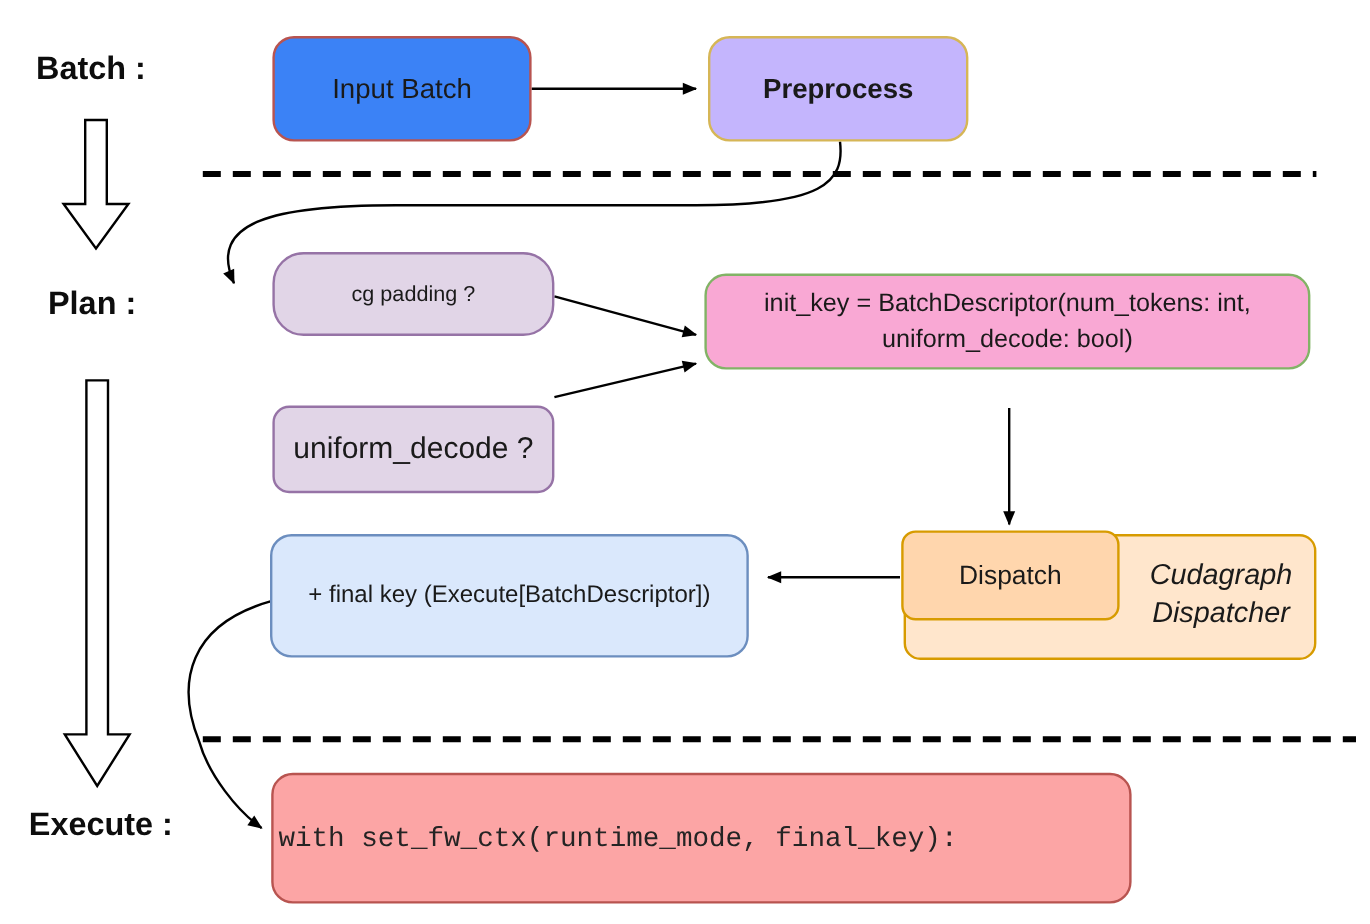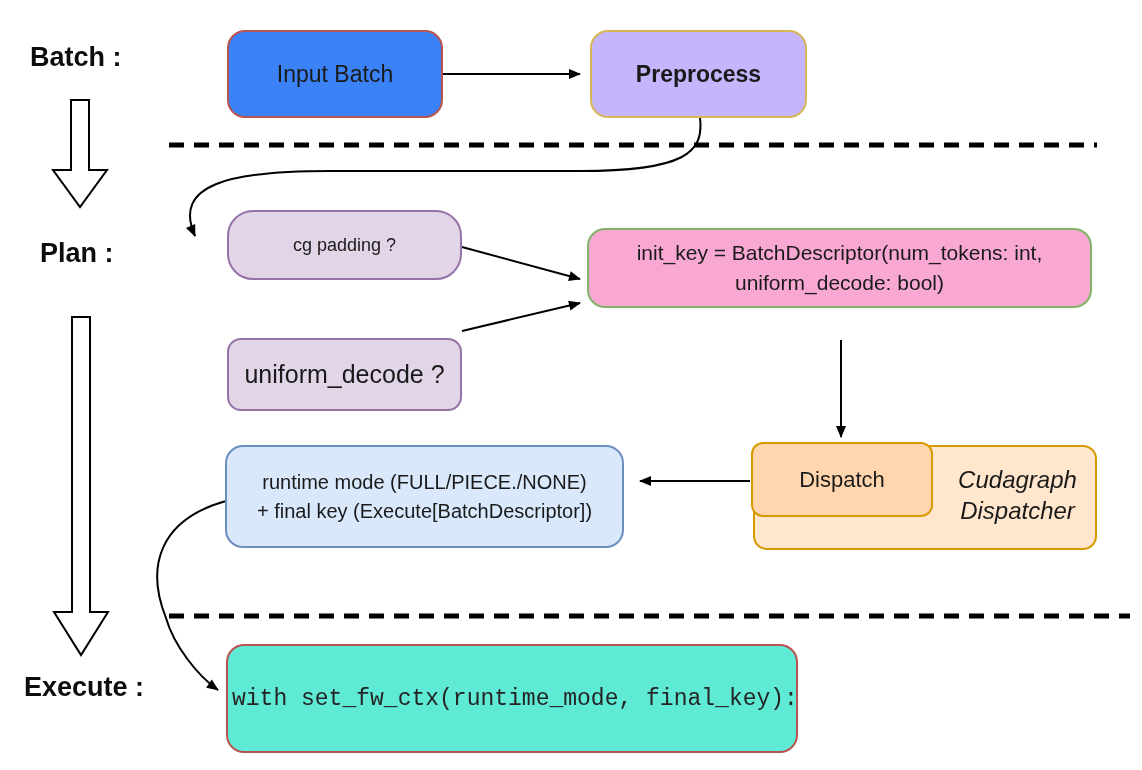--- a/index.html
+++ b/index.html
@@ -39,22 +39,22 @@
   .node-uniform       { left:227px; top:298px; width:235px; height:73px;  background:#e1d5e7; border-color:#9673a6; border-radius:14px; font-size:25px;margin-top:40px; }
   .node-init-key      { left:587px; top:228px; width:505px; height:80px; background:#f9a8d4; border-color:#82b366; border-radius:18px; font-size:21px; line-height:30px; }
   .node-cuda-outer    { left:753px; top:445px; width:344px; height:105px; background:#ffe6cc; border-color:#d79b00; border-radius:14px; }
   .node-dispatch      { left:751px; top:442px; width:182px; height:75px;  background:#ffd6ad; border-color:#d79b00; border-radius:12px; font-size:22px;text-align:center; }
   .cuda-label {
     position: absolute; left:945px; top:464px; width:145px;
     text-align:center; font-size:24px; line-height:31px; color:#1a1a1a;font-style:italic;
   }
   .node-runtime       { left:225px; top:445px; width:399px; height:103px; background:#dae8fc; border-color:#6c8ebf; border-radius:18px; font-size:20px; line-height:29px; }
   .node-exec-code     {
-    left:226px; top:644px; width:572px; height:109px;
-    background:#5eead4; border-color:#b85450; border-radius:18px;
+    left:226px; top:644px; width:717px; height:109px;
+    background:#fca5a5; border-color:#b85450; border-radius:18px;
     font-family: "Liberation Mono", monospace;
     font-size:23px; line-height:30px;
     align-items: flex-start; text-align: left; padding-left: 4px;
     color:#242424;
   }
   .node-exec-code .line { white-space: pre; }
 </style>
 </head>
 <body>
 
@@ -107,21 +107,20 @@
     <span class="line">uniform_decode: bool)</span>
   </div>
 
   <div class="node node-cuda-outer"></div>
   <div class="node node-dispatch">
     <span class="line">Dispatch</span>
   </div>
   <div class="cuda-label">Cudagraph Dispatcher</div>
 
   <div class="node node-runtime">
-    <span class="line">runtime mode (FULL/PIECE./NONE)</span>
     <span class="line">+ final key (Execute[BatchDescriptor])</span>
   </div>
 
   <div class="node node-exec-code">
     <span class="line">with set_fw_ctx(runtime_mode, final_key):</span>
   </div>
 
 </div>
 
 </body></html>

